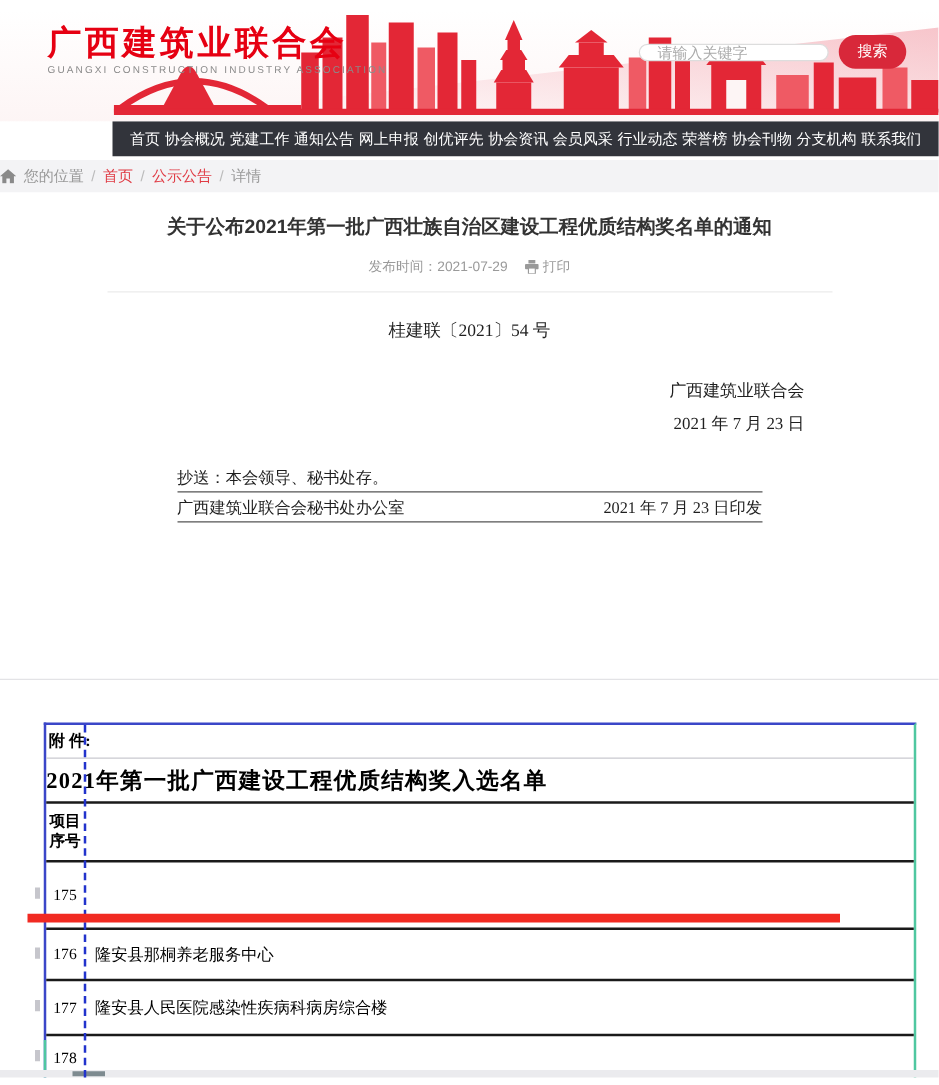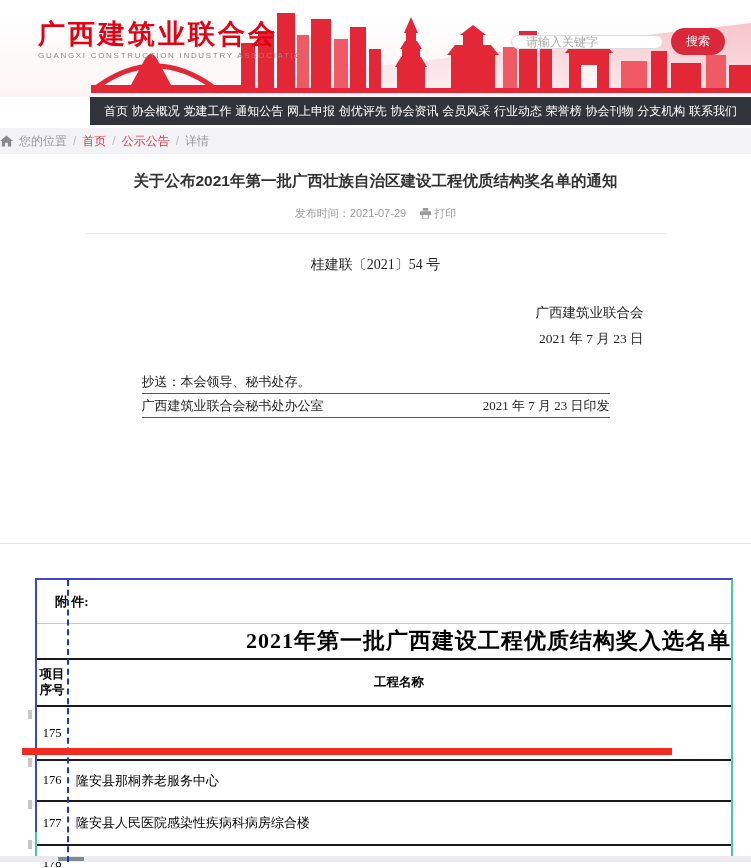--- a/index.html
+++ b/index.html
@@ -59,22 +59,22 @@
   .section-divider { border-top: 1px solid #e3e3e6; }
   
   .sheet-wrap { position: relative; height: 318px; background:#fff; font-family: "Liberation Serif", serif; }
   .sheet {
     position: absolute; left: 35px; top: 34px; width: 698px; height: 284px;
     border-top: 2px solid #3b46c8; border-left: 2px solid #3b46c8; border-right: 2px solid #4fc7a0;
     background:#fff;
   }
   .pagebreak-line { position: absolute; left: 30px; top: 0; bottom: 0; border-left: 2px dashed #2233cc; z-index: 2; }
   .s-row { position: relative; display: flex; align-items: center; }
-  .r-label   { height: 44px; border-bottom: 1px solid #c9c9cf; font-weight: bold; font-size: 13px; padding-left: 18px; }
-  .r-title   { height: 36px; border-bottom: 2px solid #1a1a1a; justify-content: flex-end; font-weight: bold; font-size: 22px; letter-spacing: 1px; }
+  .r-label   { height: 27px; border-bottom: 1px solid #c9c9cf; font-weight: bold; font-size: 13px; padding-left: 2px; }
+  .r-title   { height: 36px; border-bottom: 2px solid #1a1a1a; justify-content: flex-start; font-weight: bold; font-size: 18px; letter-spacing: 1px; }
   .r-header  { height: 47px; border-bottom: 2px solid #1a1a1a; font-weight: bold; font-size: 12.5px; }
   .r-data    { border-bottom: 2px solid #1a1a1a; font-size: 13px; }
   .r-175 { height: 54px; }
   .r-176 { height: 41px; }
   .r-177 { height: 44px; }
   .r-178 { height: 35px; border-bottom: none; }
   .cell-no { width: 30px; text-align: center; flex: 0 0 30px; font-size: 12.5px; }
   .cell-name { padding-left: 9px; flex: 1; }
   .hdr-no { width: 30px; flex: 0 0 30px; text-align: center; line-height: 1.25; }
   .hdr-name { flex: 1; text-align: center; }
@@ -240,21 +240,20 @@
 
     <div class="s-row r-title">
       <span>2021年第一批广西建设工程优质结构奖入选名单</span>
     </div>
 
     <div class="s-row r-header">
       <div class="hdr-no">
         <div>项目</div>
         <div>序号</div>
       </div>
-      <div class="hdr-name">工程名称</div>
     </div>
 
     <div class="s-row r-data r-175">
       <div class="cell-no">175</div>
       <div class="red-mark"></div>
     </div>
 
     <div class="s-row r-data r-176">
       <div class="cell-no">176</div>
       <div class="cell-name">隆安县那桐养老服务中心</div>

